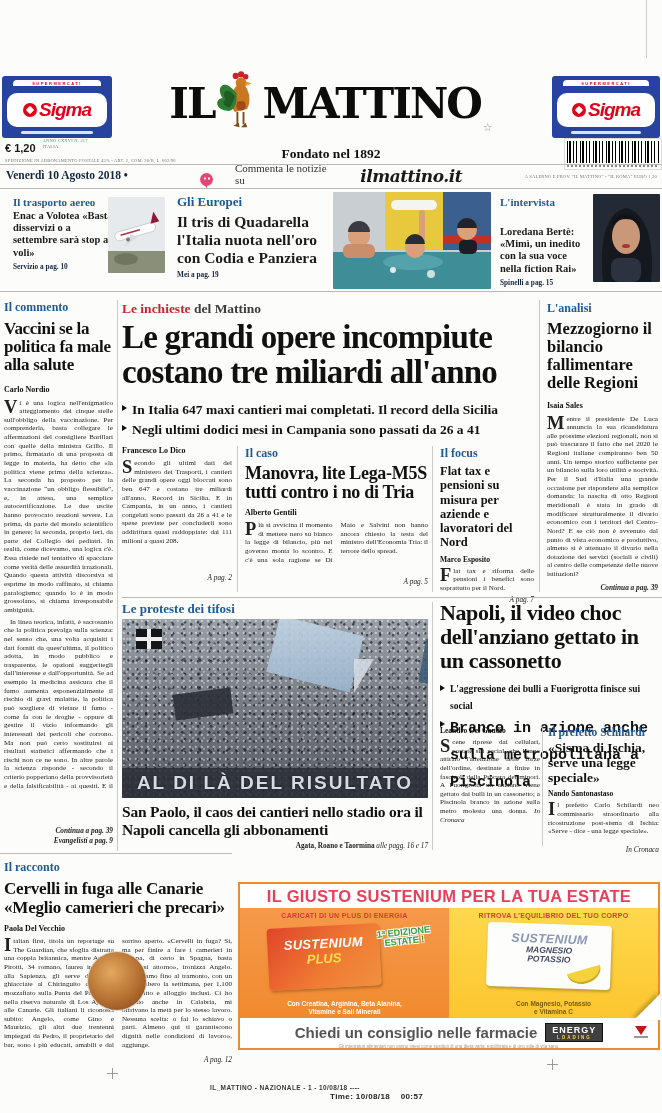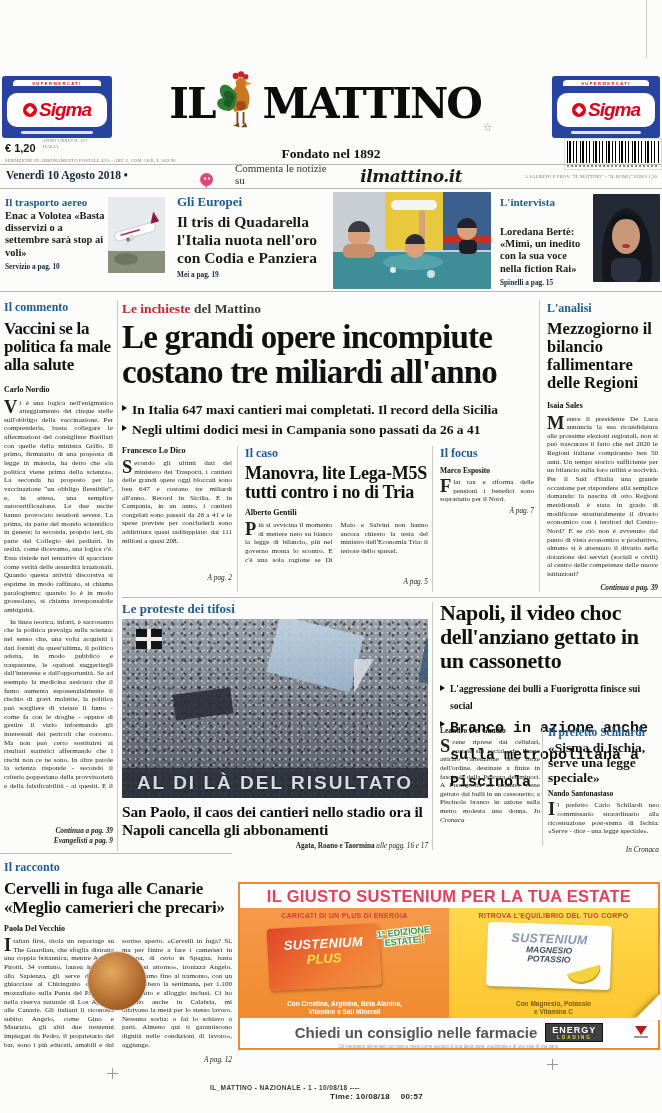--- a/index.html
+++ b/index.html
@@ -203,21 +203,21 @@
   <div class="abs datebar" style="left:6px;top:169px;">Venerdì 10 Agosto 2018 •</div>
   <div class="abs comment-strip" style="left:200px;top:166px;width:262px;height:20px;">
     <span class="bubble"></span>
     <span style="font-size:11px;color:#333;">Commenta le notizie su</span>
     <span class="site-script">ilmattino.it</span>
   </div>
   <div class="abs micro" style="right:5px;top:174px;">A SALERNO E PROV. “IL MATTINO” - “IL ROMA” EURO 1,20</div>
 
   <div class="hrule" style="left:0;top:188px;width:662px;"></div>
 
-  <div class="abs" style="left:5px;top:196px;width:100px;">
+  <div class="abs" style="left:13px;top:196px;width:100px;">
     <div class="teaser-kicker" style="font-size:11px;">Il trasporto aereo</div>
     <div class="teaser-title" style="font-size:10.5px;margin-top:2px;">Enac a Volotea «Basta disservizi o a settembre sarà stop ai voli»</div>
     <div class="teaser-credit">Servizio a pag. 10</div>
   </div>
   <div class="abs photo" style="left:108px;top:197px;width:57px;height:76px;">
     <svg width="57" height="76" viewBox="0 0 57 76">
       <rect width="57" height="76" fill="#e7eaec"></rect>
       <rect y="54" width="57" height="22" fill="#8a8f7a"></rect>
       <ellipse cx="18" cy="62" rx="12" ry="6" fill="#6f7560"></ellipse>
       <g transform="rotate(-16 28 34)">
@@ -318,20 +318,21 @@
     <div class="body-text" style="margin-top:4px;height:56px;column-count:2;column-gap:8px;">
       <p class="dropcap">Più si avvicina il momento di mettere nero su bianco la legge di bilancio, più nel governo monta lo scontro. E c'è una sola ragione se Di Maio e Salvini non hanno ancora chiesto la testa del ministro dell'Economia Tria: il terrore dello spread.</p>
     </div>
     <div class="page-ref">A pag. 5</div>
   </div>
 
   <div class="vrule" style="left:432px;top:446px;height:146px;"></div>
 
   <div class="abs" style="left:440px;top:446px;width:94px;">
     <div class="kicker" style="font-size:12px;">Il focus</div>
+    <div class="headline" style="font-size:12.5px;line-height:1.14;margin-top:3px;">Flat tax e pensioni su misura per aziende e lavoratori del Nord</div>
     <div class="byline" style="margin-top:5px;font-size:7.5px;">Marco Esposito</div>
     <div class="body-text" style="margin-top:3px;height:28px;">
       <p class="dropcap">Flat tax e riforma delle pensioni i benefici sono soprattutto per il Nord.</p>
     </div>
     <div class="page-ref">A pag. 7</div>
   </div>
 
   <div class="vrule" style="left:539px;top:300px;height:292px;"></div>
 
   <div class="abs" style="left:547px;top:301px;width:111px;">

